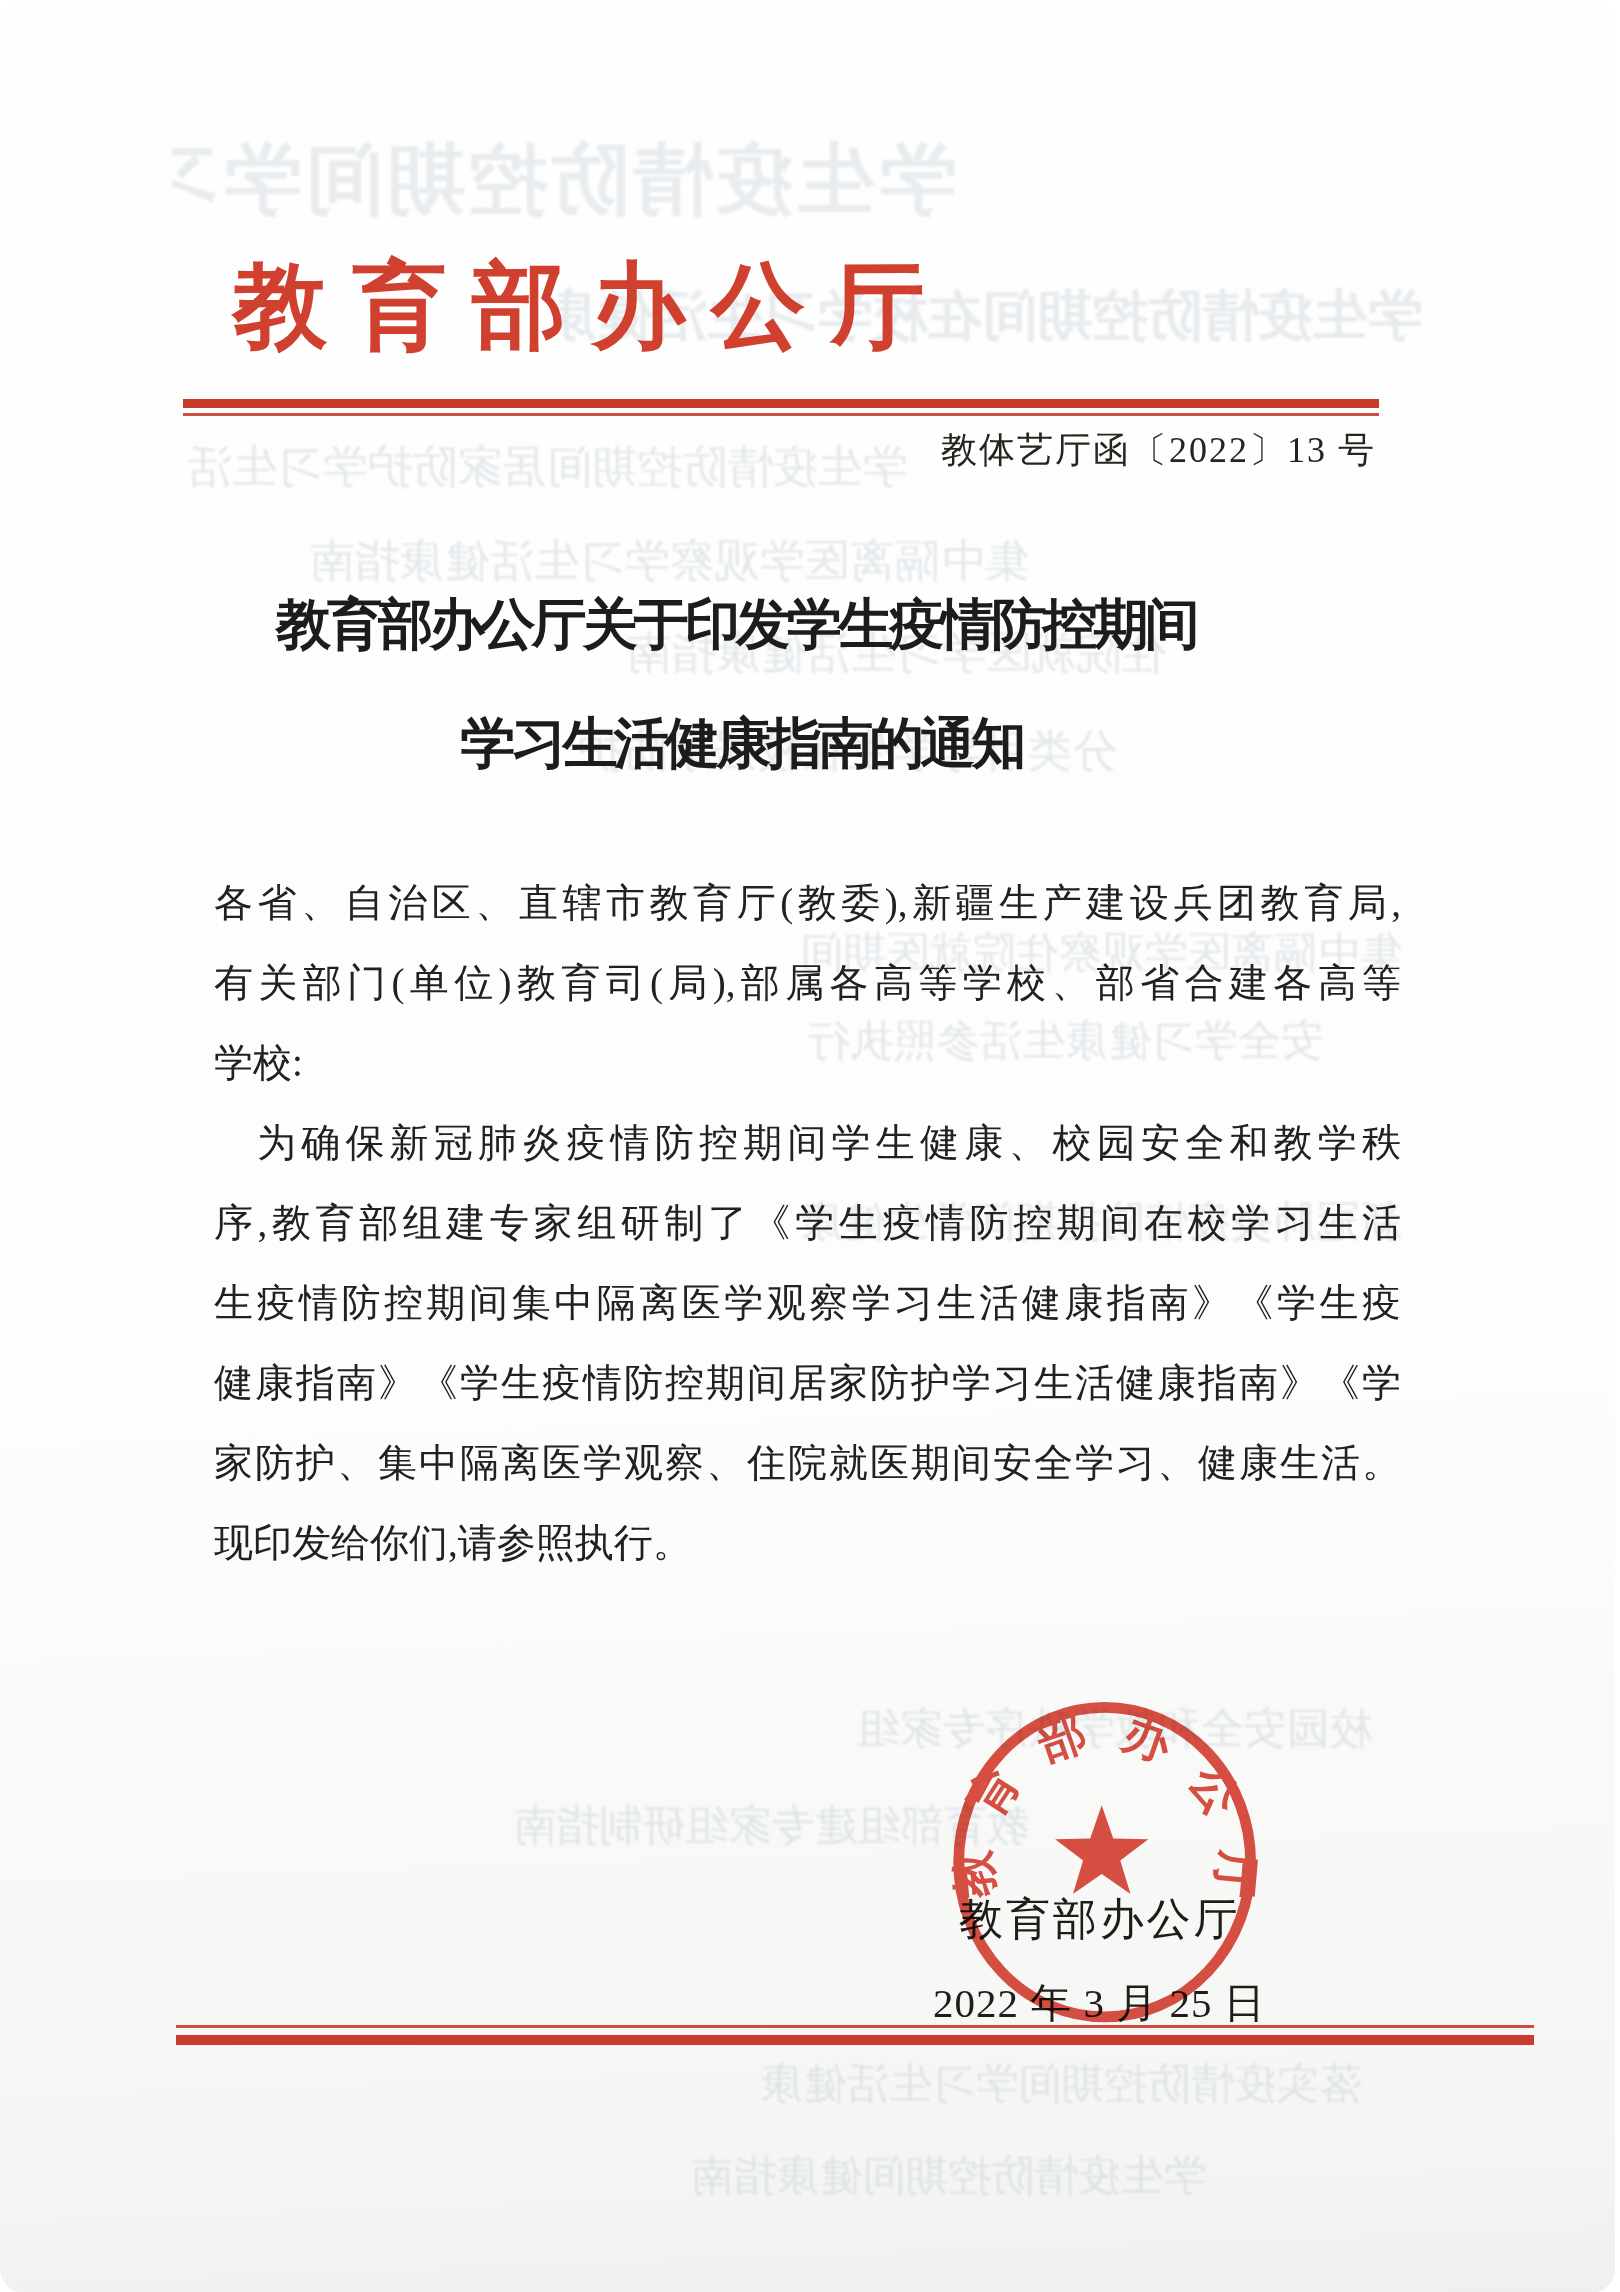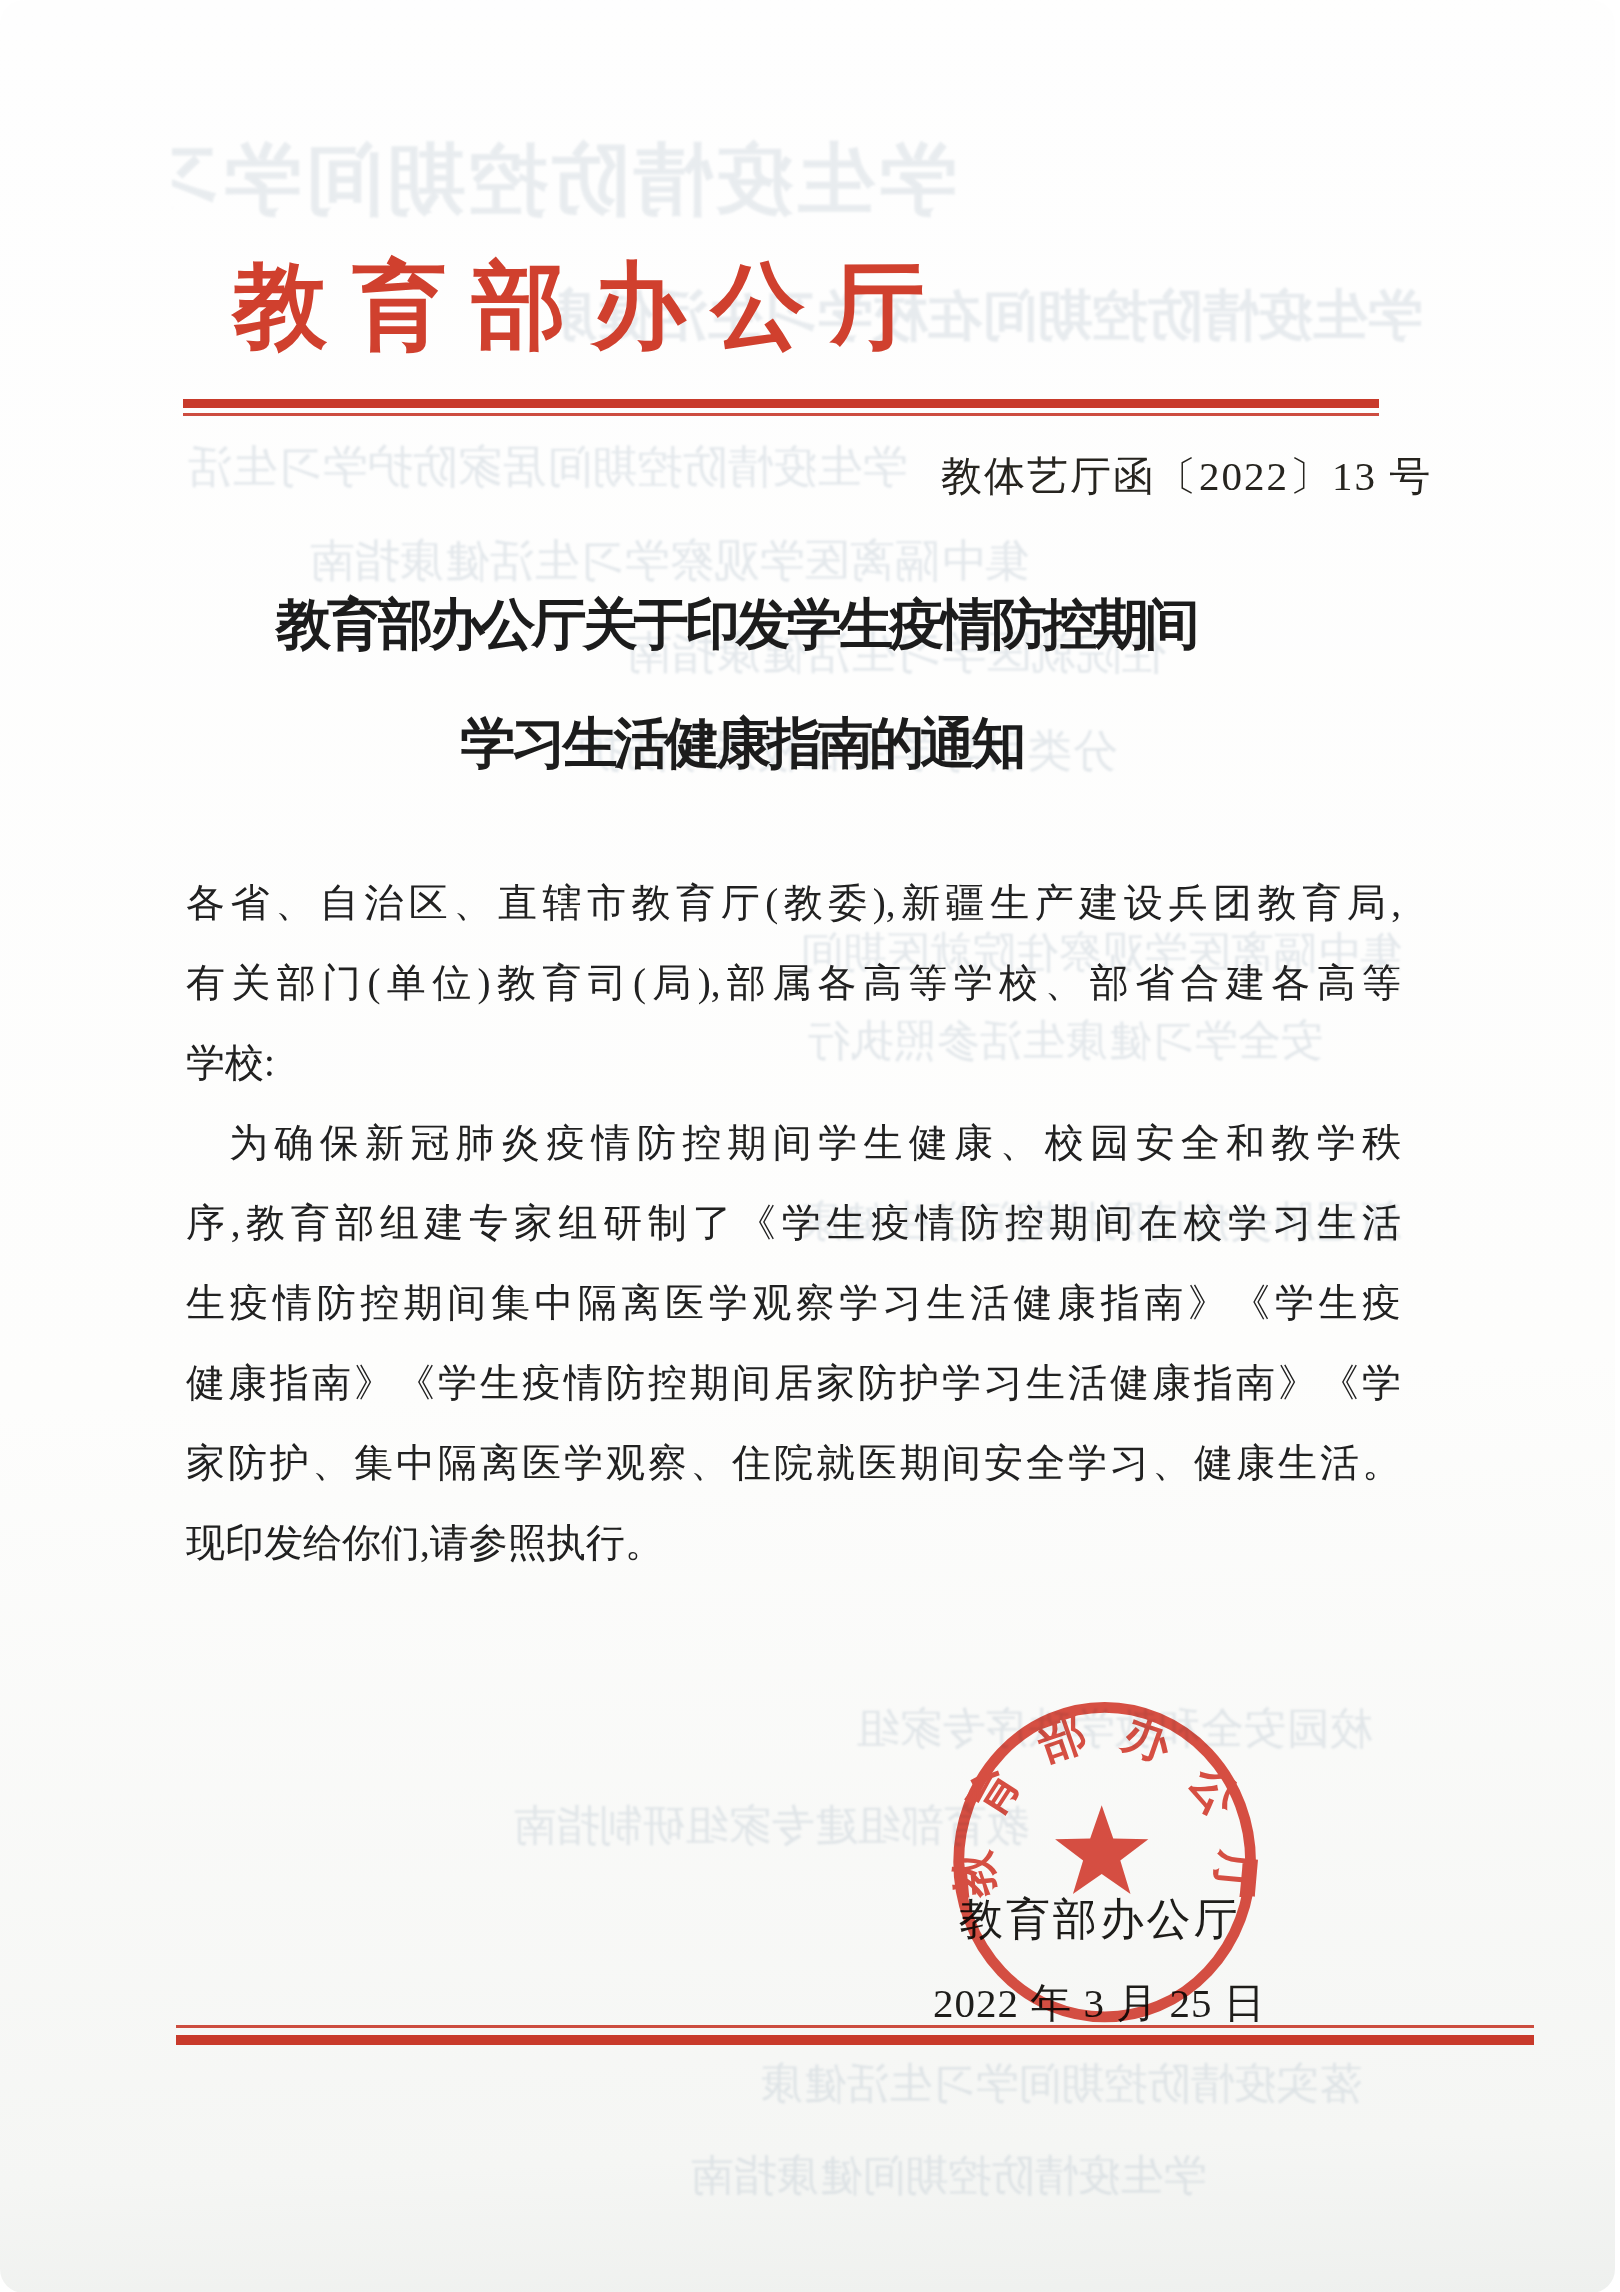--- a/index.html
+++ b/index.html
@@ -37,32 +37,32 @@
     font-size:94px;font-weight:bold;letter-spacing:25.5px;
     color:#d0402e;white-space:nowrap;
   }
   .rule{position:absolute;background:#c83a2b;}
   .rule-top-thick{left:183px;top:399px;width:1196px;height:8.8px;}
   .rule-top-thin{left:183px;top:413px;width:1196px;height:2.9px;opacity:.9;}
   .rule-bottom-thin{left:176px;top:2025px;width:1358px;height:2.9px;opacity:.9;}
   .rule-bottom-thick{left:176px;top:2035px;width:1358px;height:9.8px;}
   
   .doc-number{
-    position:absolute;left:941px;top:449px;
-    font-size:41px;letter-spacing:2px;color:#26241f;white-space:nowrap;
+    position:absolute;left:941px;top:426px;
+    font-size:36px;letter-spacing:2px;color:#26241f;white-space:nowrap;
   }
   
   .doc-title{position:absolute;left:0;top:588px;width:1392px;text-align:center;color:#1c1c1c;font-weight:bold;padding-left:40px;}
   .doc-title .t1{font-size:55px;letter-spacing:-3.9px;}
   .doc-title .t2{font-size:55px;letter-spacing:-3.9px;margin-top:45px;margin-left:11px;}
   
   .body-block{position:absolute;left:186px;top:863px;width:1215px;color:#212121;}
   .body-line{
     height:80px;line-height:80px;font-size:39px;
-    text-align:justify;text-align-last:justify;
+    text-align:justify;text-align-last:justify;margin-left:28px;
   }
   .body-line.noj{text-align:right;text-align-last:left;}
   .body-line.indent{text-indent:43px;}
   
   .signature{position:absolute;left:959px;top:1890px;font-size:44px;letter-spacing:2.9px;color:#1e1d1a;white-space:nowrap;}
   .date{position:absolute;left:933px;top:1976px;font-size:41px;letter-spacing:1px;color:#1e1d1a;white-space:nowrap;}
   
   .seal{
     position:absolute;left:931px;top:1678px;width:361px;height:384px;
     mix-blend-mode:multiply;opacity:.88;

